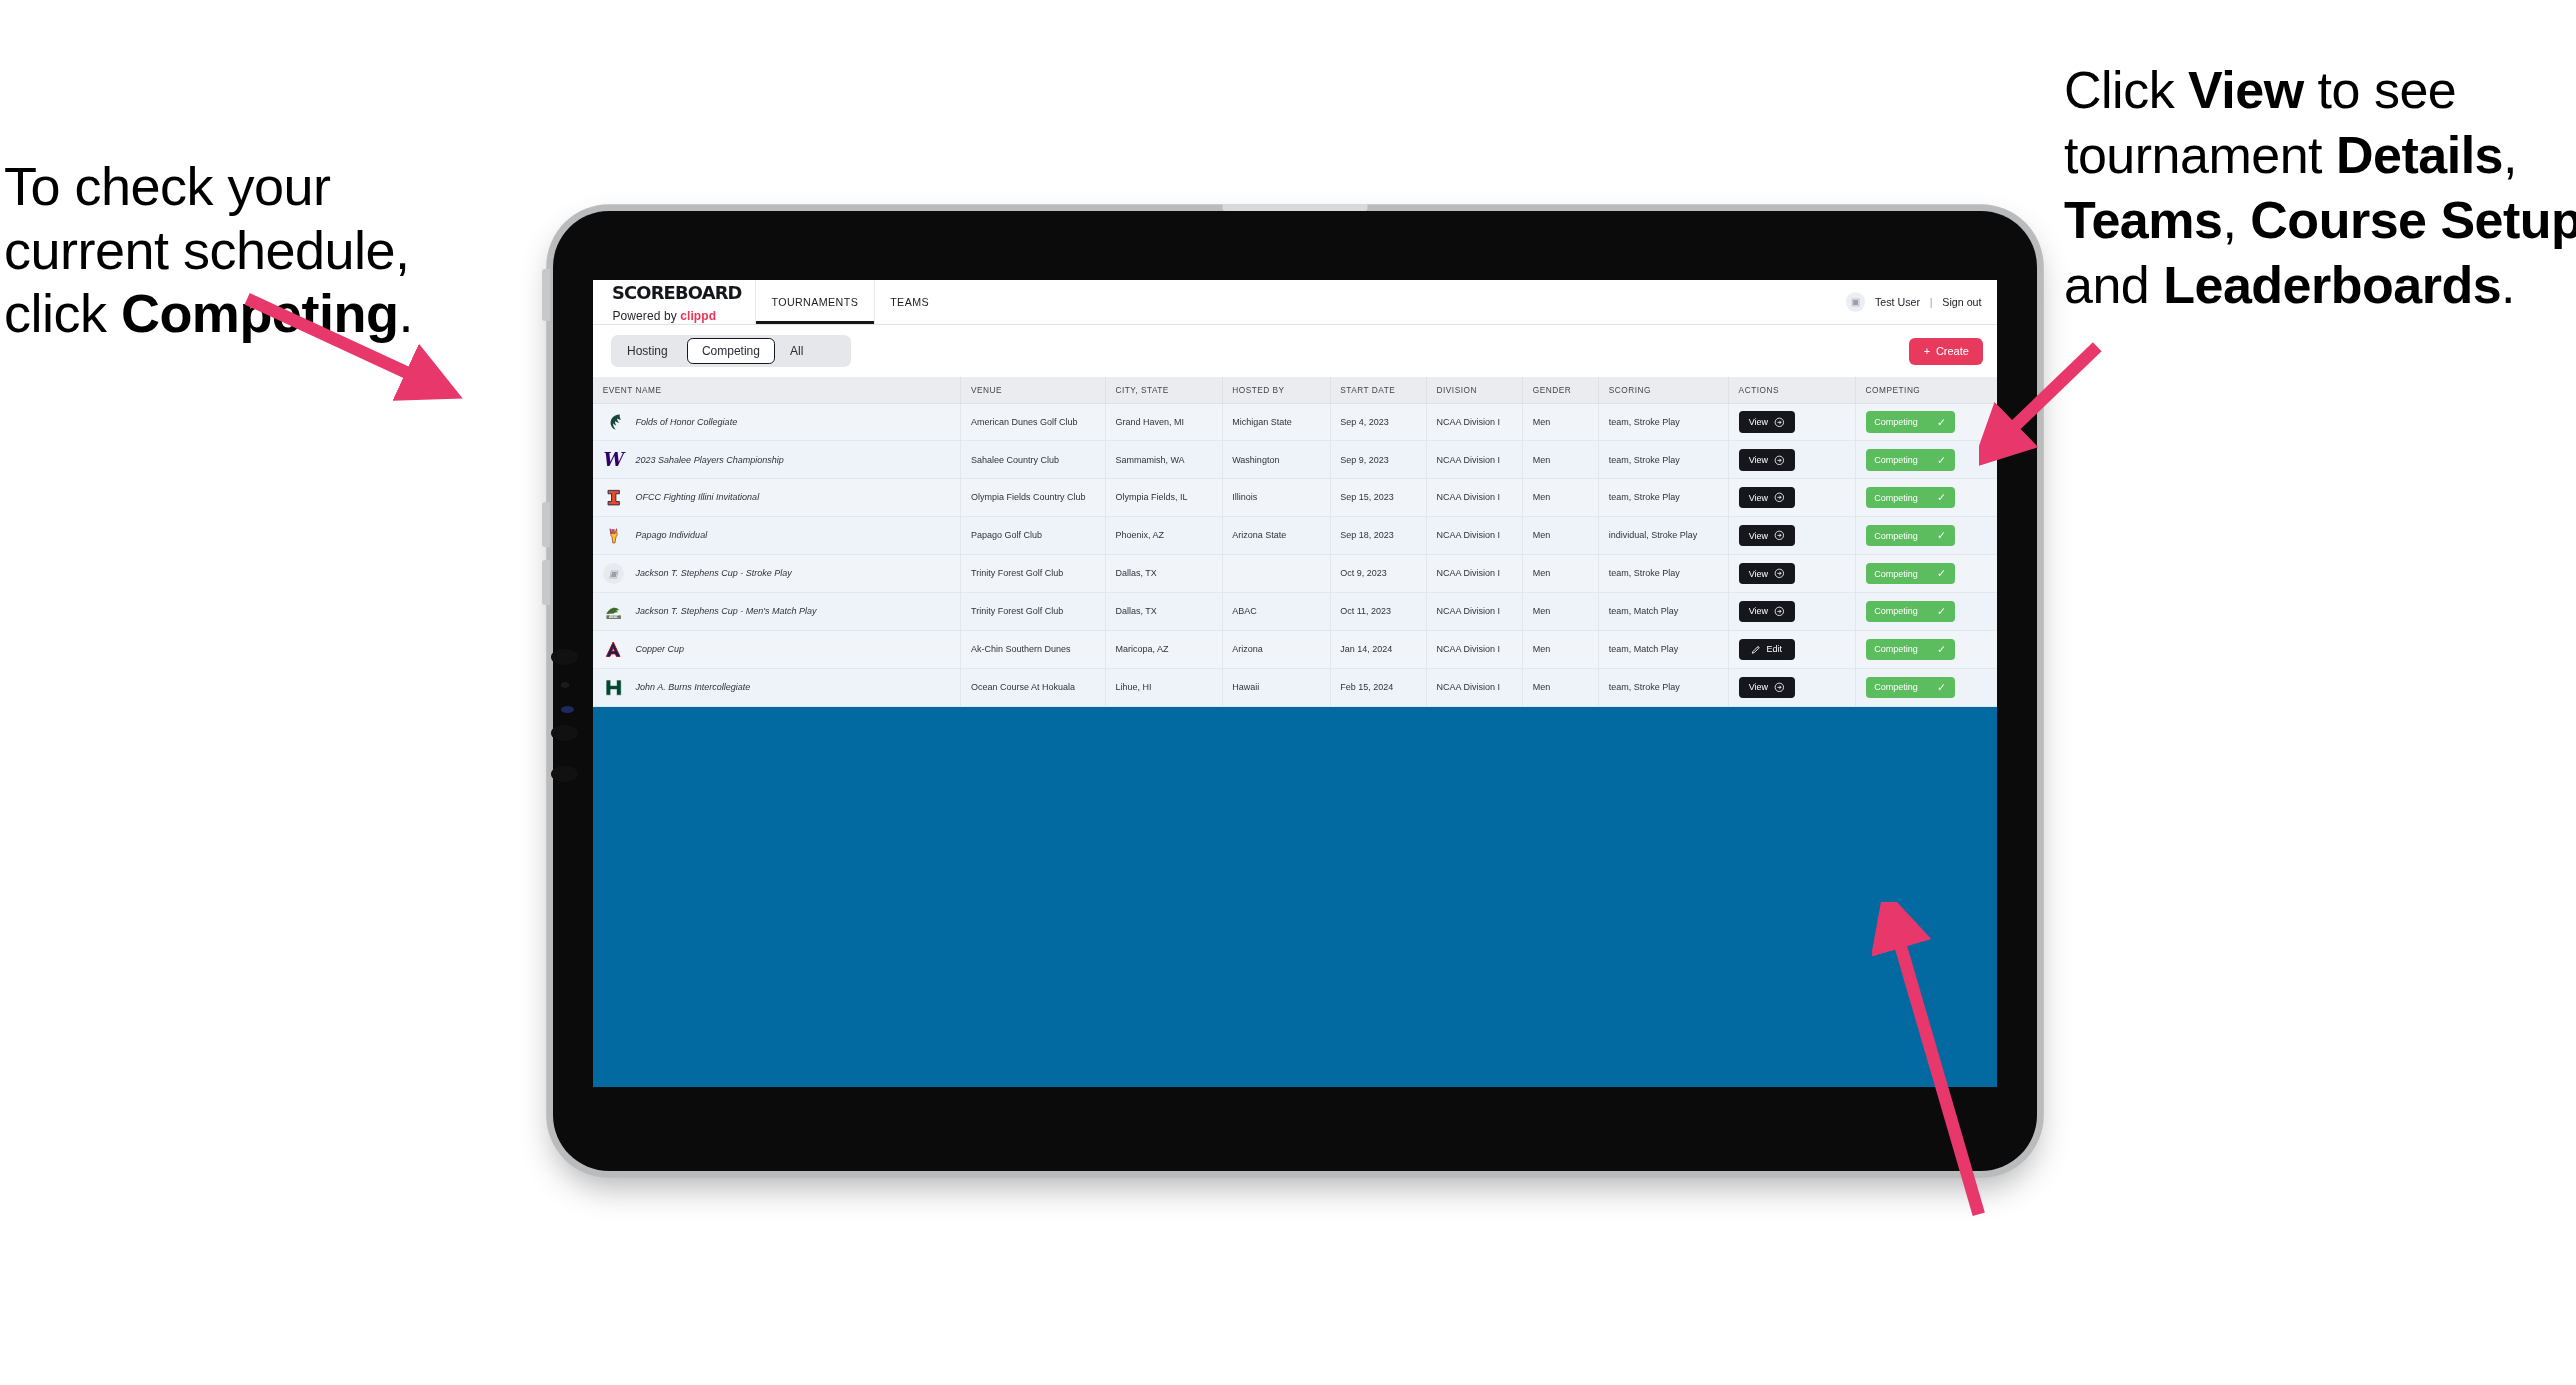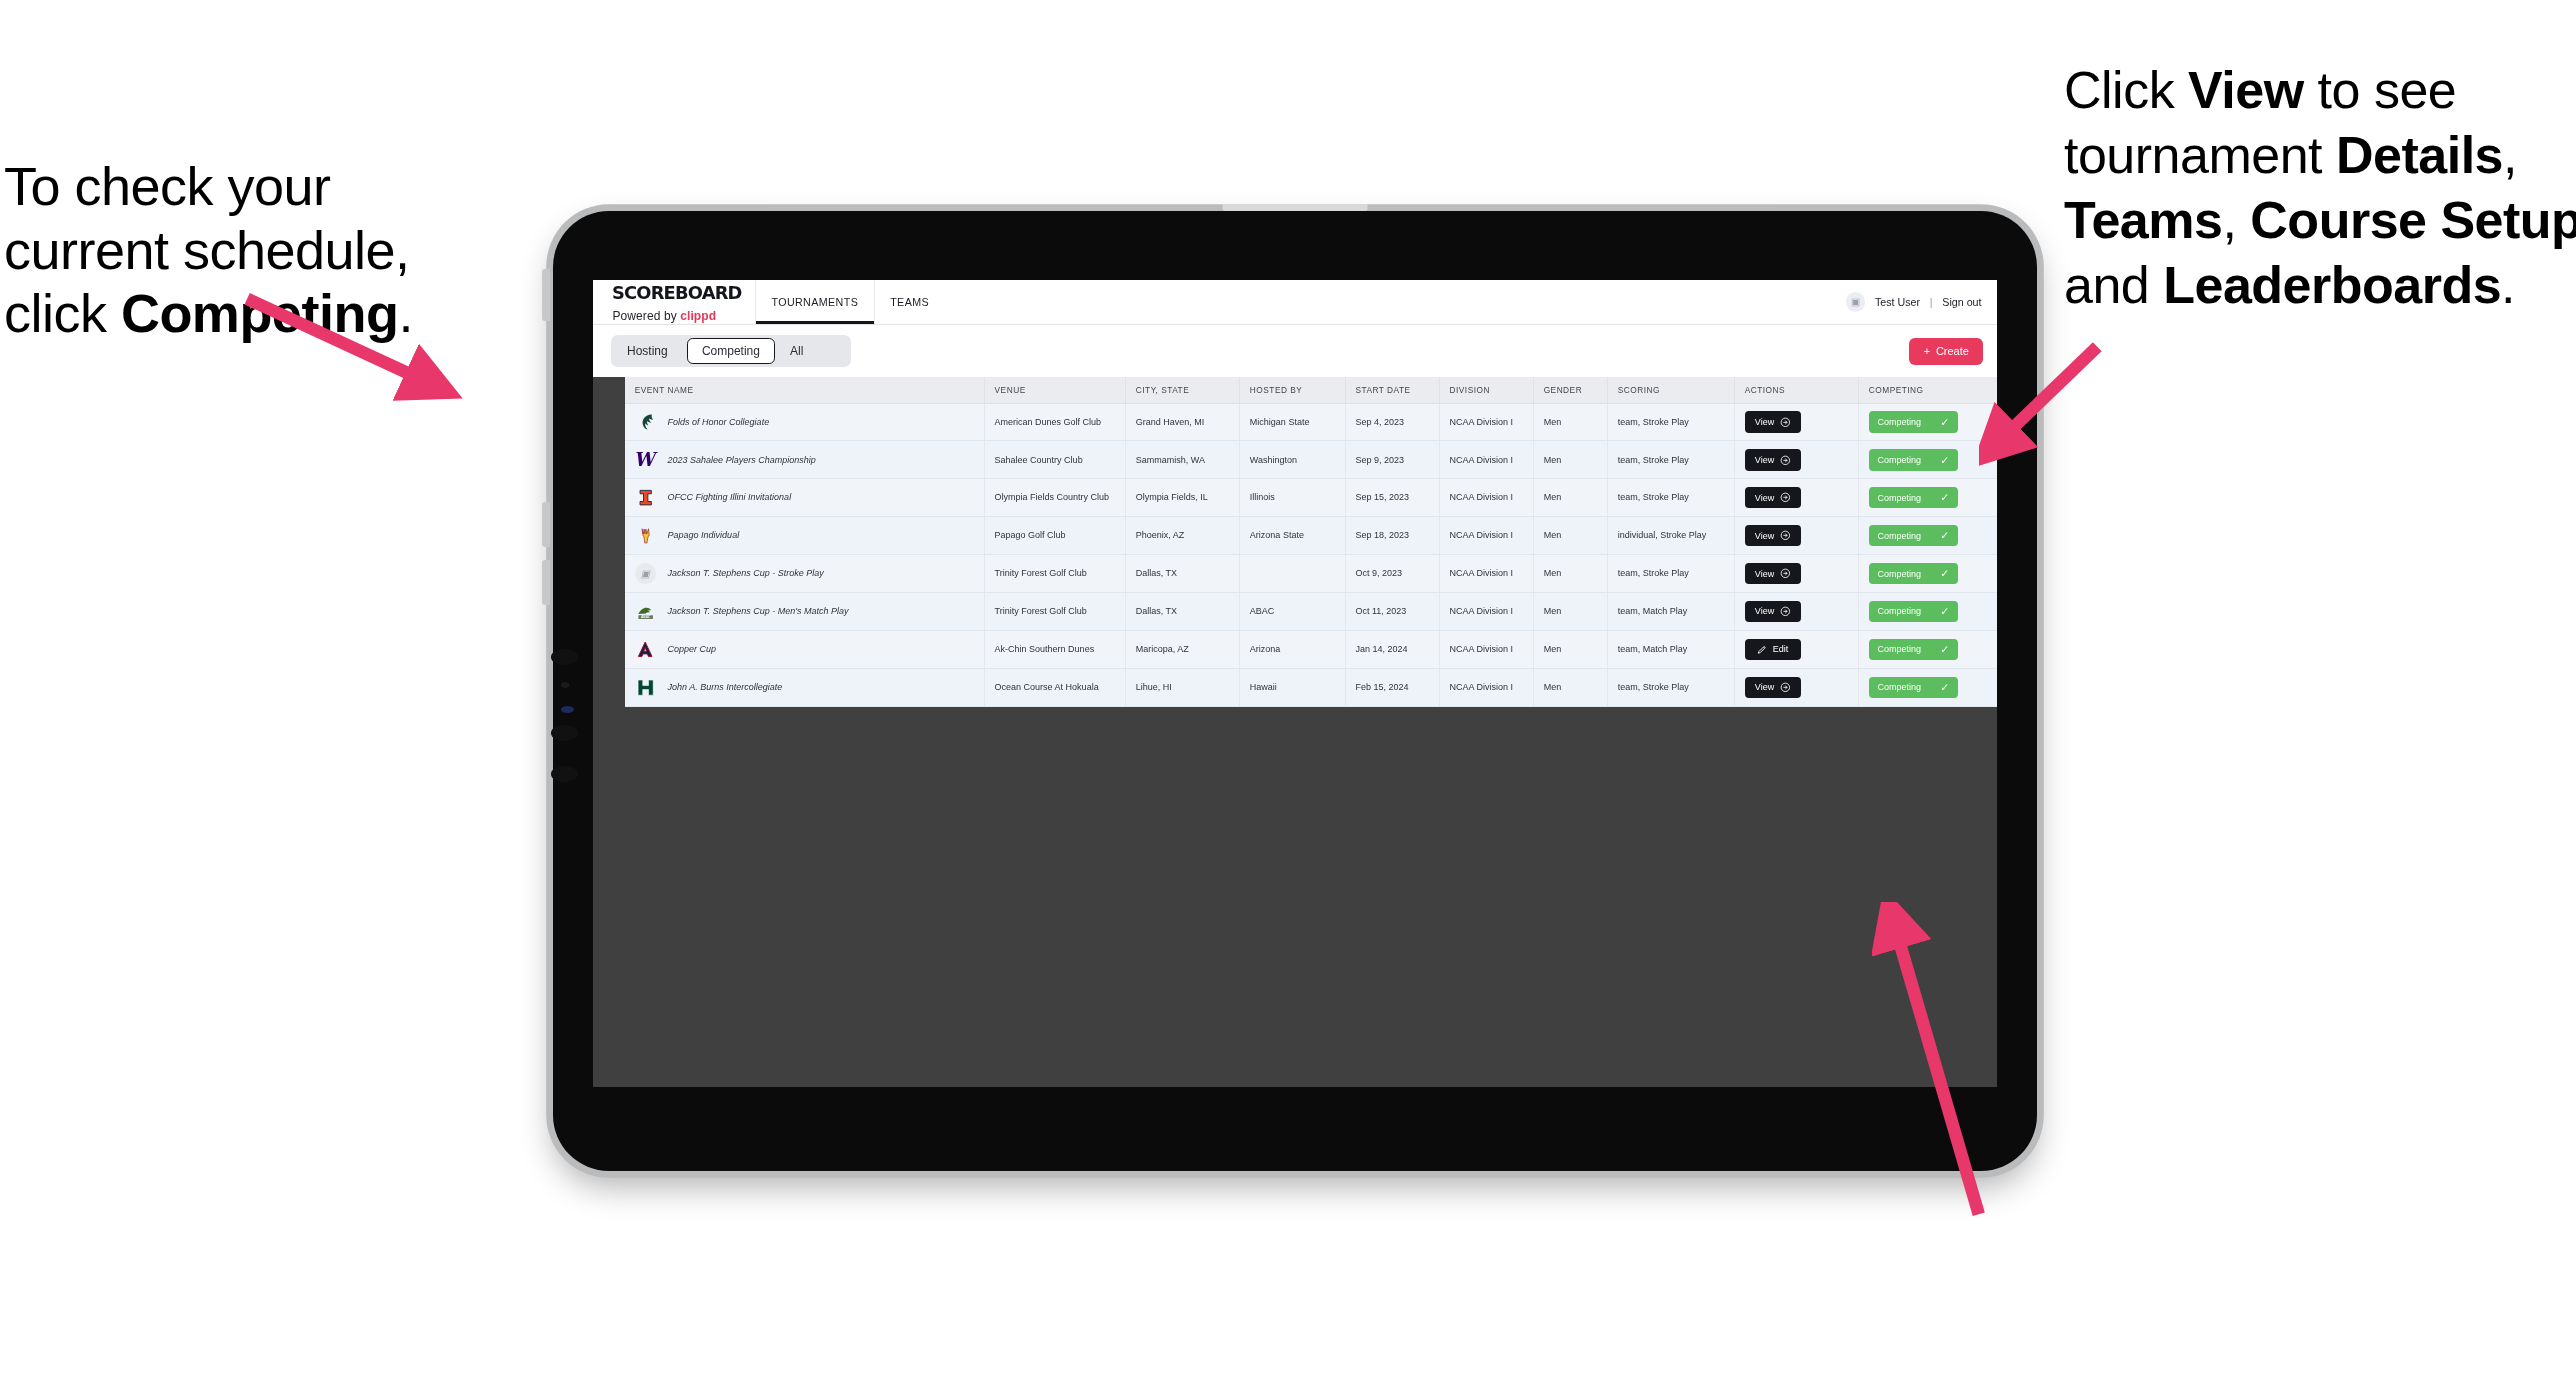--- a/index.html
+++ b/index.html
@@ -108,21 +108,21 @@
   .seg.active { background:#fff; border:1.6px solid #16181d; font-weight:400; }
   #toolbar-spacer { flex:1; }
   #create-btn {
     background:#e83a5d; color:#fff; border:none; border-radius:5.8px;
     height:27px; padding:0 14.5px; font-size:11px;
     display:flex; align-items:center; gap:5.8px; cursor:pointer;
     font-family:"Liberation Sans", sans-serif;
   }
 
   
-  #table-wrap { background:#404040; height: calc(100% - 97px); padding-left: 32px; }
+  #table-wrap { background:#0369a1; height: calc(100% - 97px); }
   table { width:100%; border-collapse:collapse; table-layout:fixed; }
   thead th {
     background:#ebecef; color:#41444c;
     font-size:8.3px; font-weight:400; letter-spacing:0.5px;
     text-align:left; padding:7.8px 9.7px; height:25px;
     border-right:1px solid #dfe1e6; border-bottom:1px solid #dfe1e6;
     white-space:nowrap;
   }
   thead th:last-child { border-right:none; }
   tbody td {

